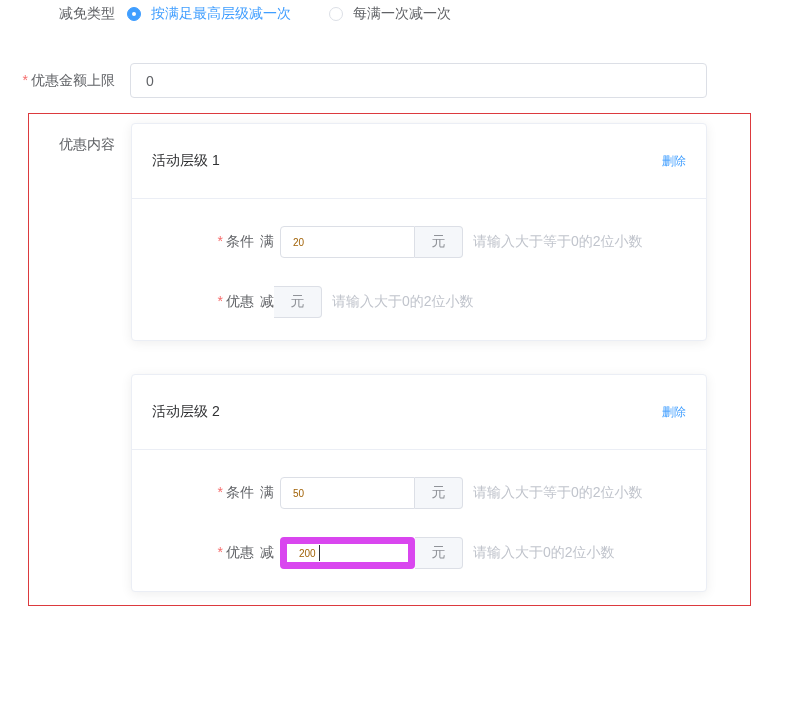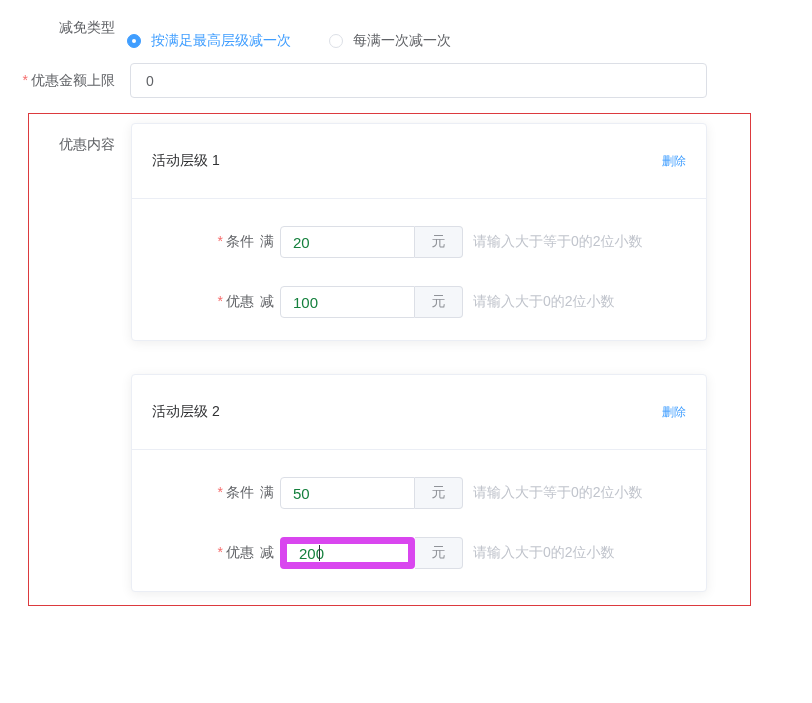--- a/index.html
+++ b/index.html
@@ -20,21 +20,21 @@
     color: #606266;
     flex: none;
   }
   .star { color: #f56c6c; margin-right: 3px; }
 
   
   .row-radio {
     position: absolute; top: 5px; left: 0;
     display: flex; align-items: center;
   }
-  .radio-group { display: flex; align-items: center; margin-left: 12px; margin-top: 27px; }
+  .radio-group { display: flex; align-items: center; margin-left: 12px; }
   .radio-option { display: flex; align-items: center; cursor: pointer; }
   .radio-option + .radio-option { margin-left: 38px; }
   .radio {
     width: 14px; height: 14px; border-radius: 50%;
     border: 1px solid #dcdfe6; background: #fff;
     position: relative; flex: none;
   }
   .radio-on { background: #409EFF; border-color: #409EFF; }
   .radio-on::after {
     content: ""; position: absolute; left: 50%; top: 50%;
@@ -81,21 +81,21 @@
   .delete-link { color: #409EFF; cursor: pointer; text-decoration: none; font-size: 12px; }
   .card-body { padding: 27px 0 22px 0; }
   .tier-row { display: flex; align-items: center; height: 32px; }
   .tier-row + .tier-row { margin-top: 28px; }
   .req-label { width: 122px; text-align: right; color: #606266; flex: none; }
   .prefix { margin-left: 6px; color: #606266; flex: none; }
   .input-wrap { position: relative; display: inline-flex; margin-left: 6px; }
   .tier-input {
     width: 135px; height: 32px;
     border: 1px solid #dcdfe6; border-radius: 4px 0 0 4px;
-    padding: 0 12px; font-size: 15px; color: #15803d;
+    padding: 0 12px; font-size: 10px; color: #a16207;
     outline: none; font-family: "Liberation Sans", sans-serif;
   }
   .tier-input.focused { border: 7px solid #d946ef; border-radius: 4px; }
   .caret {
     position: absolute; left: 39px; top: 8px;
     width: 1px; height: 16px; background: #2c3038;
   }
   .append {
     width: 48px; height: 32px; flex: none;
     background: #f5f7fa; color: #909399;
@@ -152,23 +152,20 @@
           <span class="prefix">满</span>
           <span class="input-wrap">
               <input class="tier-input" type="text" value="20" style="">
             </span>
           <span class="append">元</span>
           <span class="hint">请输入大于等于0的2位小数</span>
         </div>
         <div class="tier-row">
           <div class="req-label"><span class="star">*</span><span>优惠</span></div>
           <span class="prefix">减</span>
-          <span class="input-wrap">
-              <input class="tier-input" type="text" value="100" style="">
-            </span>
           <span class="append">元</span>
           <span class="hint">请输入大于0的2位小数</span>
         </div>
       </div>
     </div>
 
     <div class="tier-card card2">
       <div class="card-header">
         <span class="card-title">活动层级 2</span>
         <a class="delete-link">删除</a>

